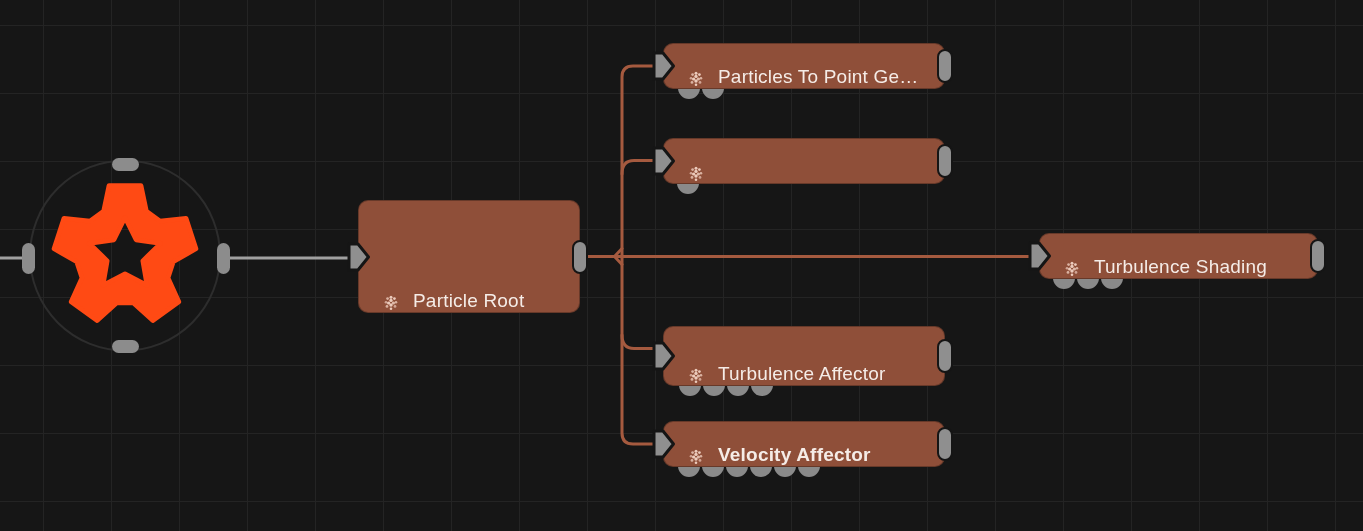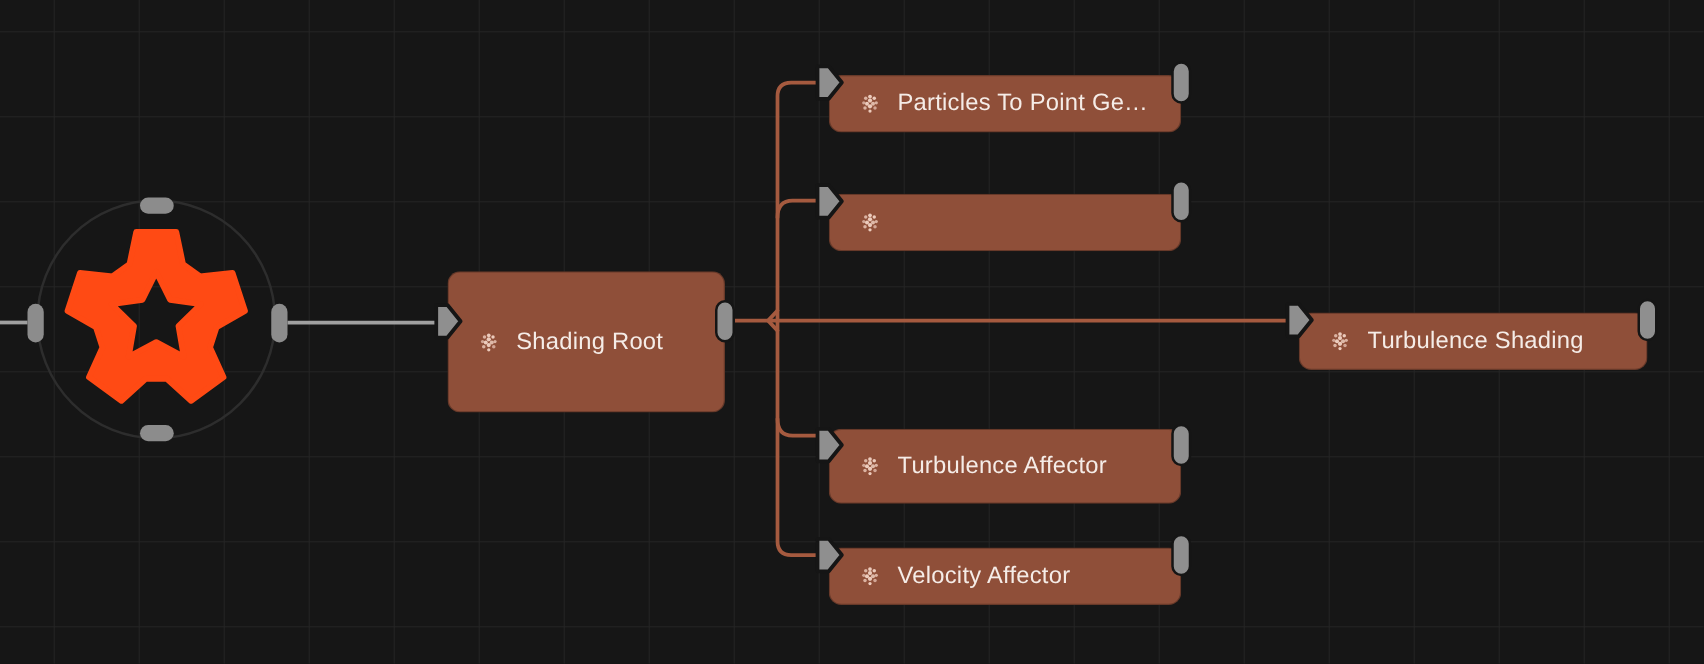--- a/index.html
+++ b/index.html
@@ -28,23 +28,22 @@
   }
   .node-body {
     position: relative;
     z-index: 1;
     width: 100%;
     height: 100%;
     background: #8f4f39;
     border: 1.5px solid rgba(0,0,0,0.28);
     border-radius: 10px;
     display: flex;
-    align-items: center;
+    align-items: flex-end;
     padding-left: 23px;
-    margin-top: 17px;
   }
   .node-title {
     color: #f5ece7;
     font-size: 19px;
     letter-spacing: 0.2px;
     margin-left: 13px;
     white-space: nowrap;
     user-select: none;
   }
   .node-icon { flex: 0 0 auto; display: block; }
@@ -134,21 +133,21 @@
           <circle cx="4" cy="8.2" r="1.3" opacity="0.7"></circle>
             <circle cx="14" cy="8.2" r="1.3" opacity="0.8"></circle>
           <circle cx="6.6" cy="9" r="1.6"></circle>
             <circle cx="11.4" cy="9" r="1.6" opacity="0.85"></circle>
           <circle cx="9" cy="11" r="1.7"></circle>
             <circle cx="5" cy="12.4" r="1.4" opacity="0.8"></circle>
           <circle cx="13" cy="12.4" r="1.4" opacity="0.7"></circle>
             <circle cx="9" cy="14.8" r="1.3"></circle>
         </g>
       </svg>
-      <span class="node-title">Shading Root</span>
+      <span class="node-title">Particle Root</span>
     </div>
     <svg class="inport" width="26" height="36" viewBox="0 0 26 36">
       <path d="M4 5 L13 5 L23.5 18 L13 31 L4 31 Z" fill="#8f8f8f" stroke="#151515" stroke-width="3" stroke-linejoin="round"></path>
     </svg>
     <div class="outpill"></div>
   </div>
 
   <div class="node" style="left:663px; top:43px; width:282px; height:46px;">
     <div class="uport" style="left:15px;"></div>
     <div class="uport" style="left:39px;"></div>
@@ -255,21 +254,21 @@
         </g>
       </svg>
       <span class="node-title">Turbulence Affector</span>
     </div>
     <svg class="inport" width="26" height="36" viewBox="0 0 26 36">
       <path d="M4 5 L13 5 L23.5 18 L13 31 L4 31 Z" fill="#8f8f8f" stroke="#151515" stroke-width="3" stroke-linejoin="round"></path>
     </svg>
     <div class="outpill"></div>
   </div>
 
-  <div class="node" style="left:663px; top:421px; width:282px; height:46px;">
+  <div class="node" style="left:663px; top:421px; width:282px; height:46px;font-weight:bold;">
     <div class="uport" style="left:15px;"></div>
     <div class="uport" style="left:39px;"></div>
     <div class="uport" style="left:63px;"></div>
     <div class="uport" style="left:87px;"></div>
     <div class="uport" style="left:111px;"></div>
     <div class="uport" style="left:135px;"></div>
     <div class="node-body">
       <svg class="node-icon" width="18" height="18" viewBox="0 0 18 18">
         <g fill="#eccbbc">
           <circle cx="9" cy="3.2" r="1.5"></circle>

